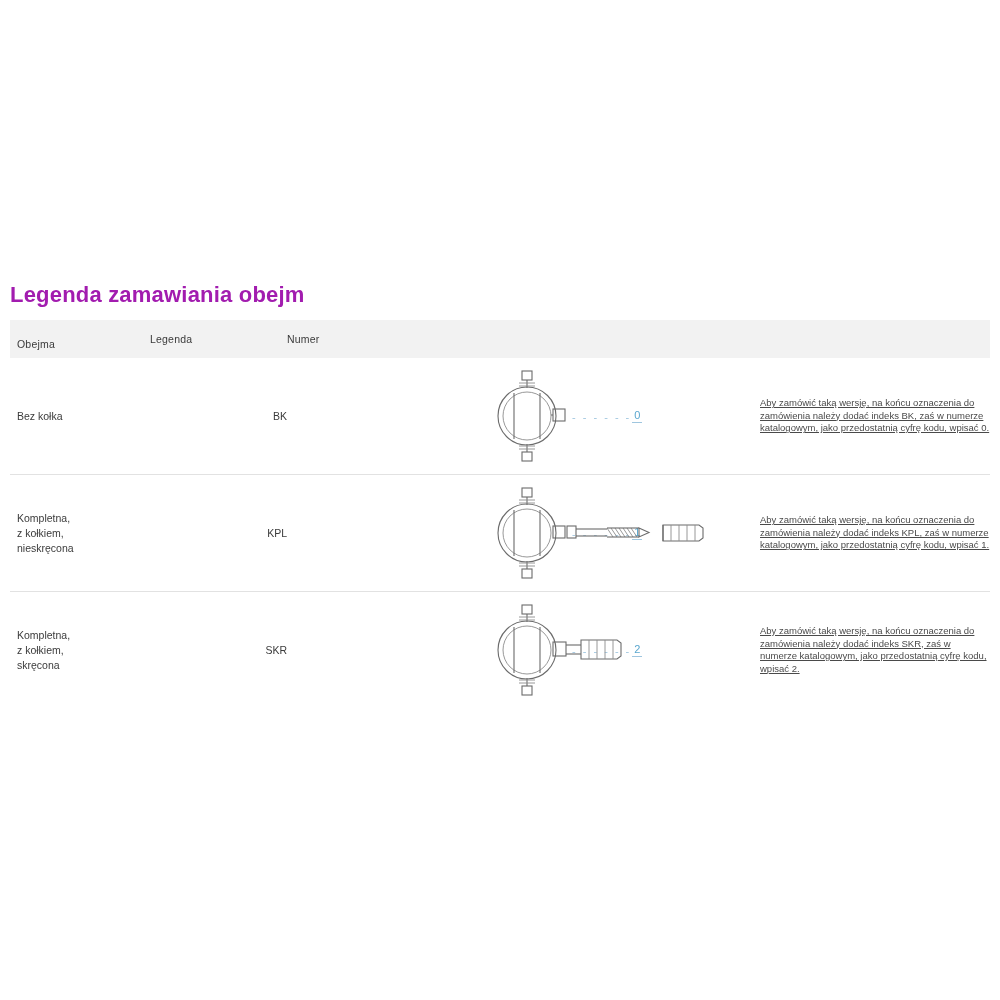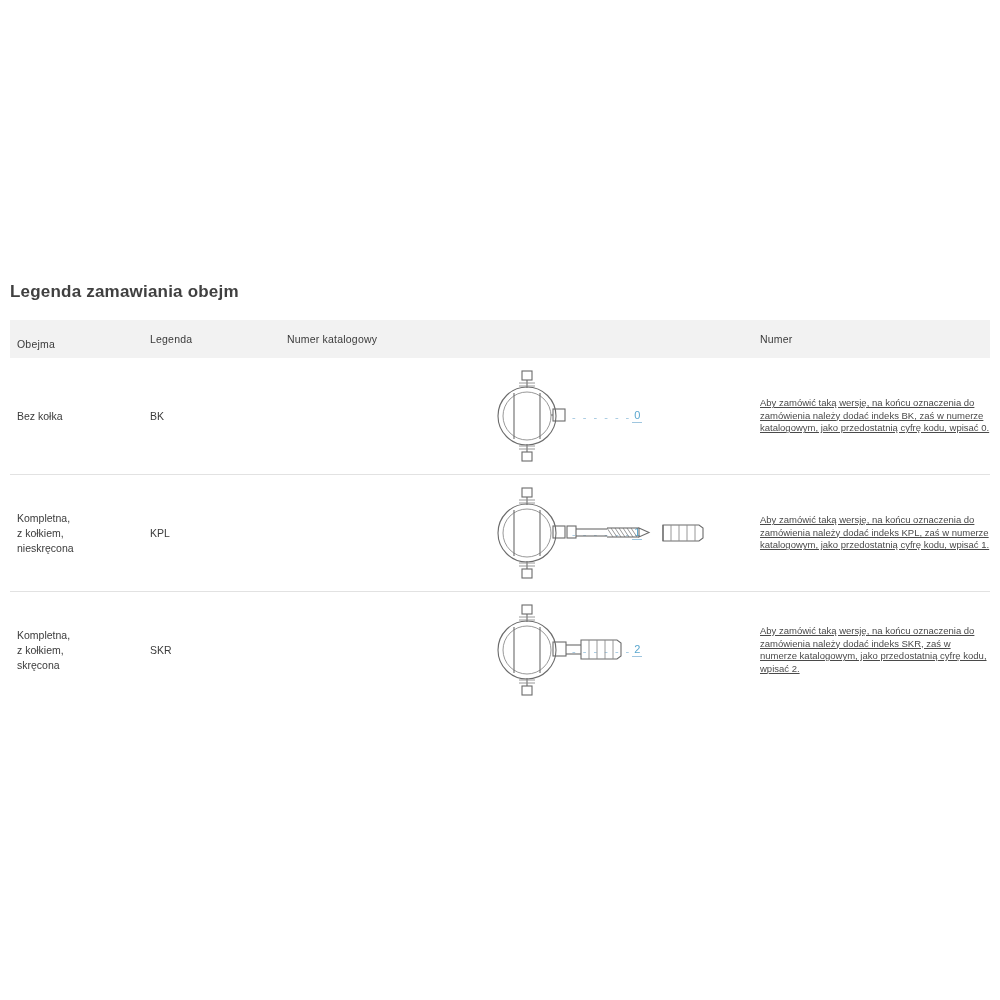--- a/index.html
+++ b/index.html
@@ -16,23 +16,23 @@
     width: 1000px;
     height: 1000px;
     background: #ffffff;
     overflow: hidden;
   }
 
   .title {
     position: absolute;
     left: 10px;
     top: 282px;
-    font-size: 17px;
+    font-size: 22px;
     font-weight: bold;
-    color: #404040;
+    color: #a21caf;
     letter-spacing: 0.2px;
   }
 
   .table {
     position: absolute;
     left: 10px;
     top: 320px;
     width: 980px;
   }
 
@@ -63,21 +63,21 @@
   }
   .row:last-child { border-bottom: none; }
 
   .cell-text {
     font-size: 10.5px;
     color: #3b3b3b;
     line-height: 15px;
   }
 
   .cell-obejma { width: 140px; padding-left: 7px; box-sizing: border-box; }
-  .cell-indeks { width: 137px; box-sizing: border-box; }
+  .cell-indeks { width: 137px; box-sizing: border-box; text-align: right; }
   .cell-catalog {
     width: 473px;
     box-sizing: border-box;
     position: relative;
     height: 116px;
   }
   .cell-opis {
     width: 230px;
     box-sizing: border-box;
     font-size: 9.5px;
@@ -126,21 +126,20 @@
 
 <div class="page">
 
   <div class="title">Legenda zamawiania obejm</div>
 
   <div class="table">
 
     <div class="thead">
       <div class="th col-obejma">Obejma</div>
       <div class="th col-indeks">Legenda</div>
-      <div class="th col-numer">Numer katalogowy</div>
       <div class="th col-opis">Numer</div>
     </div>
 
     <div class="row">
       <div class="cell-text cell-obejma" style="white-space:pre-line;">Bez kołka</div>
       <div class="cell-text cell-indeks">BK</div>
       <div class="cell-catalog">
         <div class="code-wrap">
           <span class="dashes">- - - - - -</span>
           <span class="digit">0</span>

